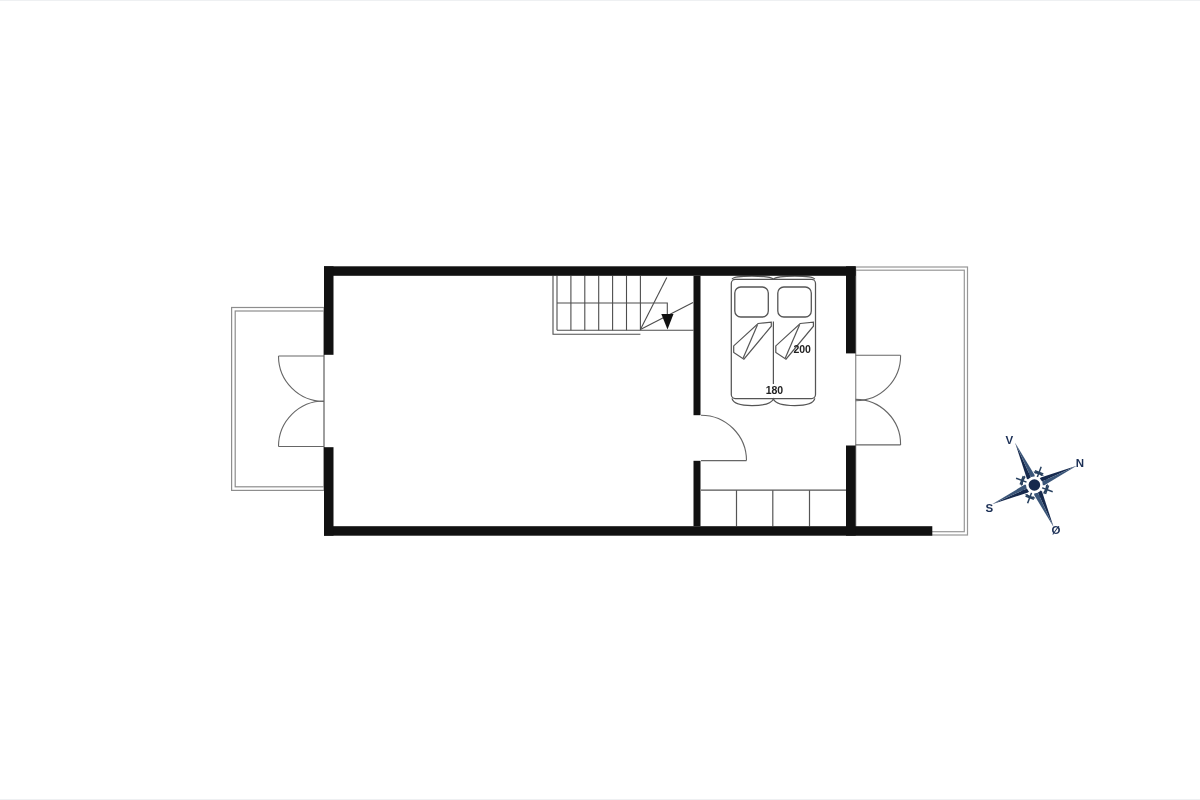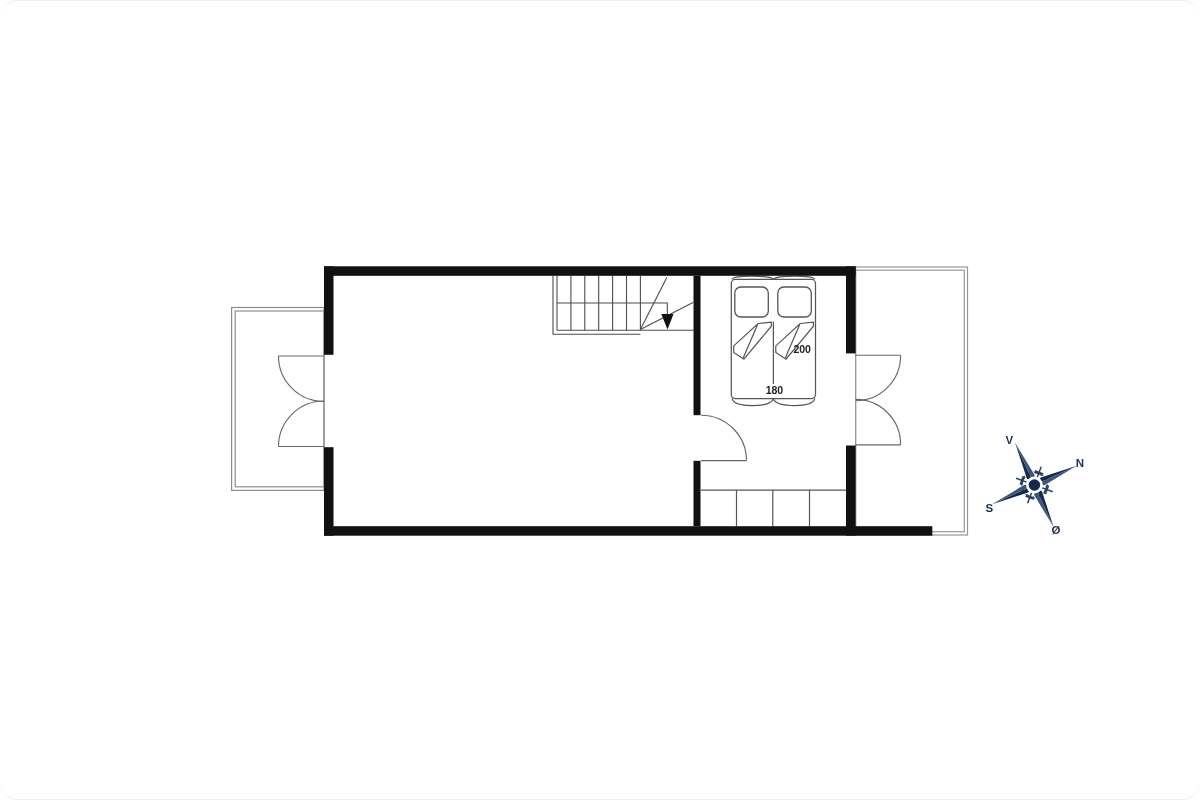--- a/index.html
+++ b/index.html
@@ -1,18 +1,18 @@
 <!DOCTYPE html>
 <html><head>
 <meta charset="utf-8">
 <style>
   html,body{margin:0;padding:0;background:#ffffff;}
   .page{width:1200px;height:800px;position:relative;background:#ffffff;
         border-top:1px solid #eef0f2;border-bottom:1px solid #eef0f2;
-        box-sizing:border-box;font-family:"Liberation Sans", sans-serif;border-radius:18px;}
+        box-sizing:border-box;font-family:"Liberation Sans", sans-serif;}
   svg{position:absolute;left:0;top:0;}
   text{font-family:"Liberation Sans", sans-serif;}
 </style>
 </head>
 <body>
 
 <div class="page">
 <svg width="1200" height="800" viewBox="0 0 1200 800">
 
   <g stroke="#8d8d8d" fill="none" stroke-width="1.2">

